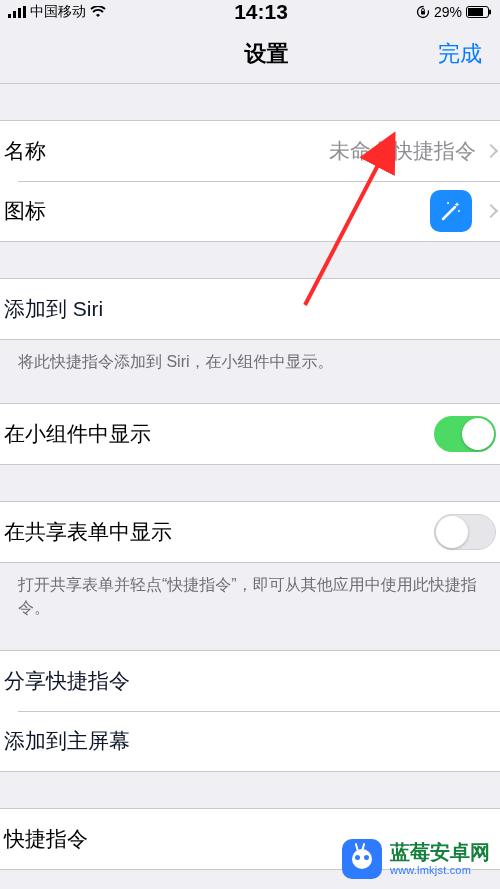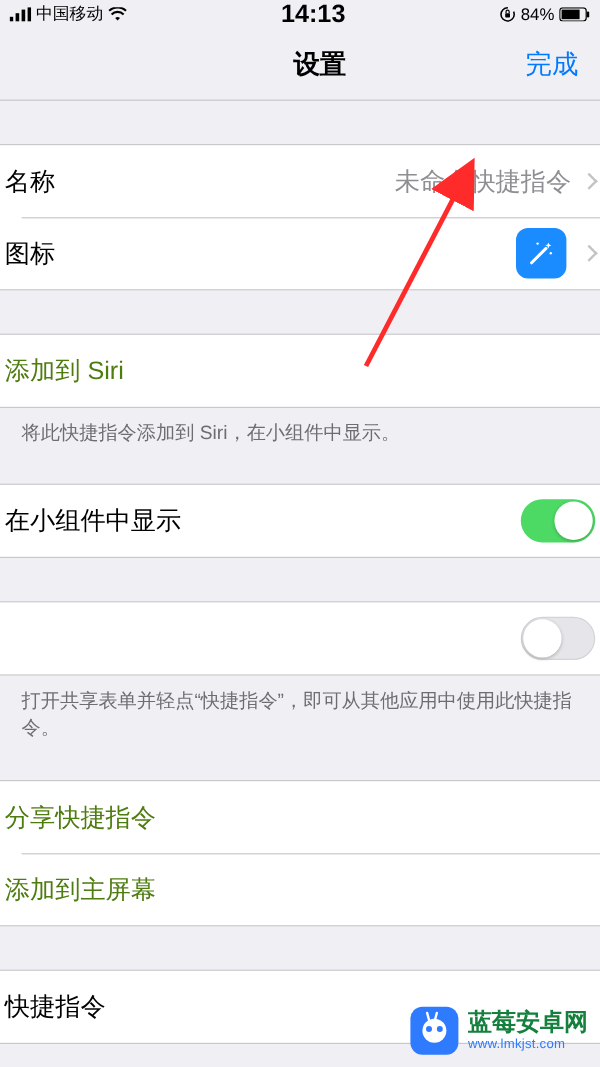--- a/index.html
+++ b/index.html
@@ -62,21 +62,21 @@
   .cell-label { flex: 0 0 auto; }
   .cell-fill { flex: 1 1 auto; }
   .cell-value { color: #8e8e93; font-size: 21px; margin-right: 10px; }
   .chevron {
     width: 10px; height: 10px;
     border-top: 2px solid #c4c4c7;
     border-right: 2px solid #c4c4c7;
     transform: rotate(45deg);
     flex: 0 0 auto;
   }
-  .link-cell { color: #4d7c0f; }
+  .link-cell { color: #0f172a; }
   .footer-text {
     padding: 10px 18px 0 18px;
     font-size: 16px;
     color: #6d6d72;
     line-height: 1.45;
   }
   .icon-box {
     width: 42px; height: 42px;
     border-radius: 10px;
     background: #1a8cff;
@@ -159,21 +159,21 @@
   </div>
   <div class="status-center">14:13</div>
   <div class="status-right">
     <span class="lock-icon">
       <svg width="14" height="14" viewBox="0 0 14 14">
           <circle cx="7" cy="7" r="5.5" stroke="#000" stroke-width="1.3" fill="none" stroke-dasharray="26 6"></circle>
           <rect x="5" y="6" width="4" height="3.5" rx="0.7" fill="#000"></rect>
           <path d="M5.7 6 V4.8 a1.3 1.3 0 0 1 2.6 0 V6" stroke="#000" stroke-width="1" fill="none"></path>
         </svg>
     </span>
-    <span>84%</span>
+    <span>29%</span>
     <span class="battery-icon">
       <svg width="26" height="12" viewBox="0 0 26 12">
           <rect x="0.5" y="0.5" width="22" height="11" rx="2.5" stroke="#000" fill="none"></rect>
           <rect x="2" y="2" width="15" height="8" fill="#000"></rect>
           <rect x="23" y="3.5" width="2" height="5" rx="1" fill="#000"></rect>
         </svg>
     </span>
   </div>
 </div>
 
@@ -222,20 +222,21 @@
     <span class="cell-label">在小组件中显示</span>
     <span class="cell-fill"></span>
     <span class="switch on"></span>
   </div>
 </div>
 
 <div class="group-spacer"></div>
 
 <div class="cell-group">
   <div class="cell">
+    <span class="cell-label">在共享表单中显示</span>
     <span class="cell-fill"></span>
     <span class="switch off"></span>
   </div>
 </div>
 <div class="footer-text">打开共享表单并轻点“快捷指令”，即可从其他应用中使用此快捷指令。</div>
 
 <div class="group-spacer-sm"></div>
 
 <div class="cell-group">
   <div class="cell link-cell">

